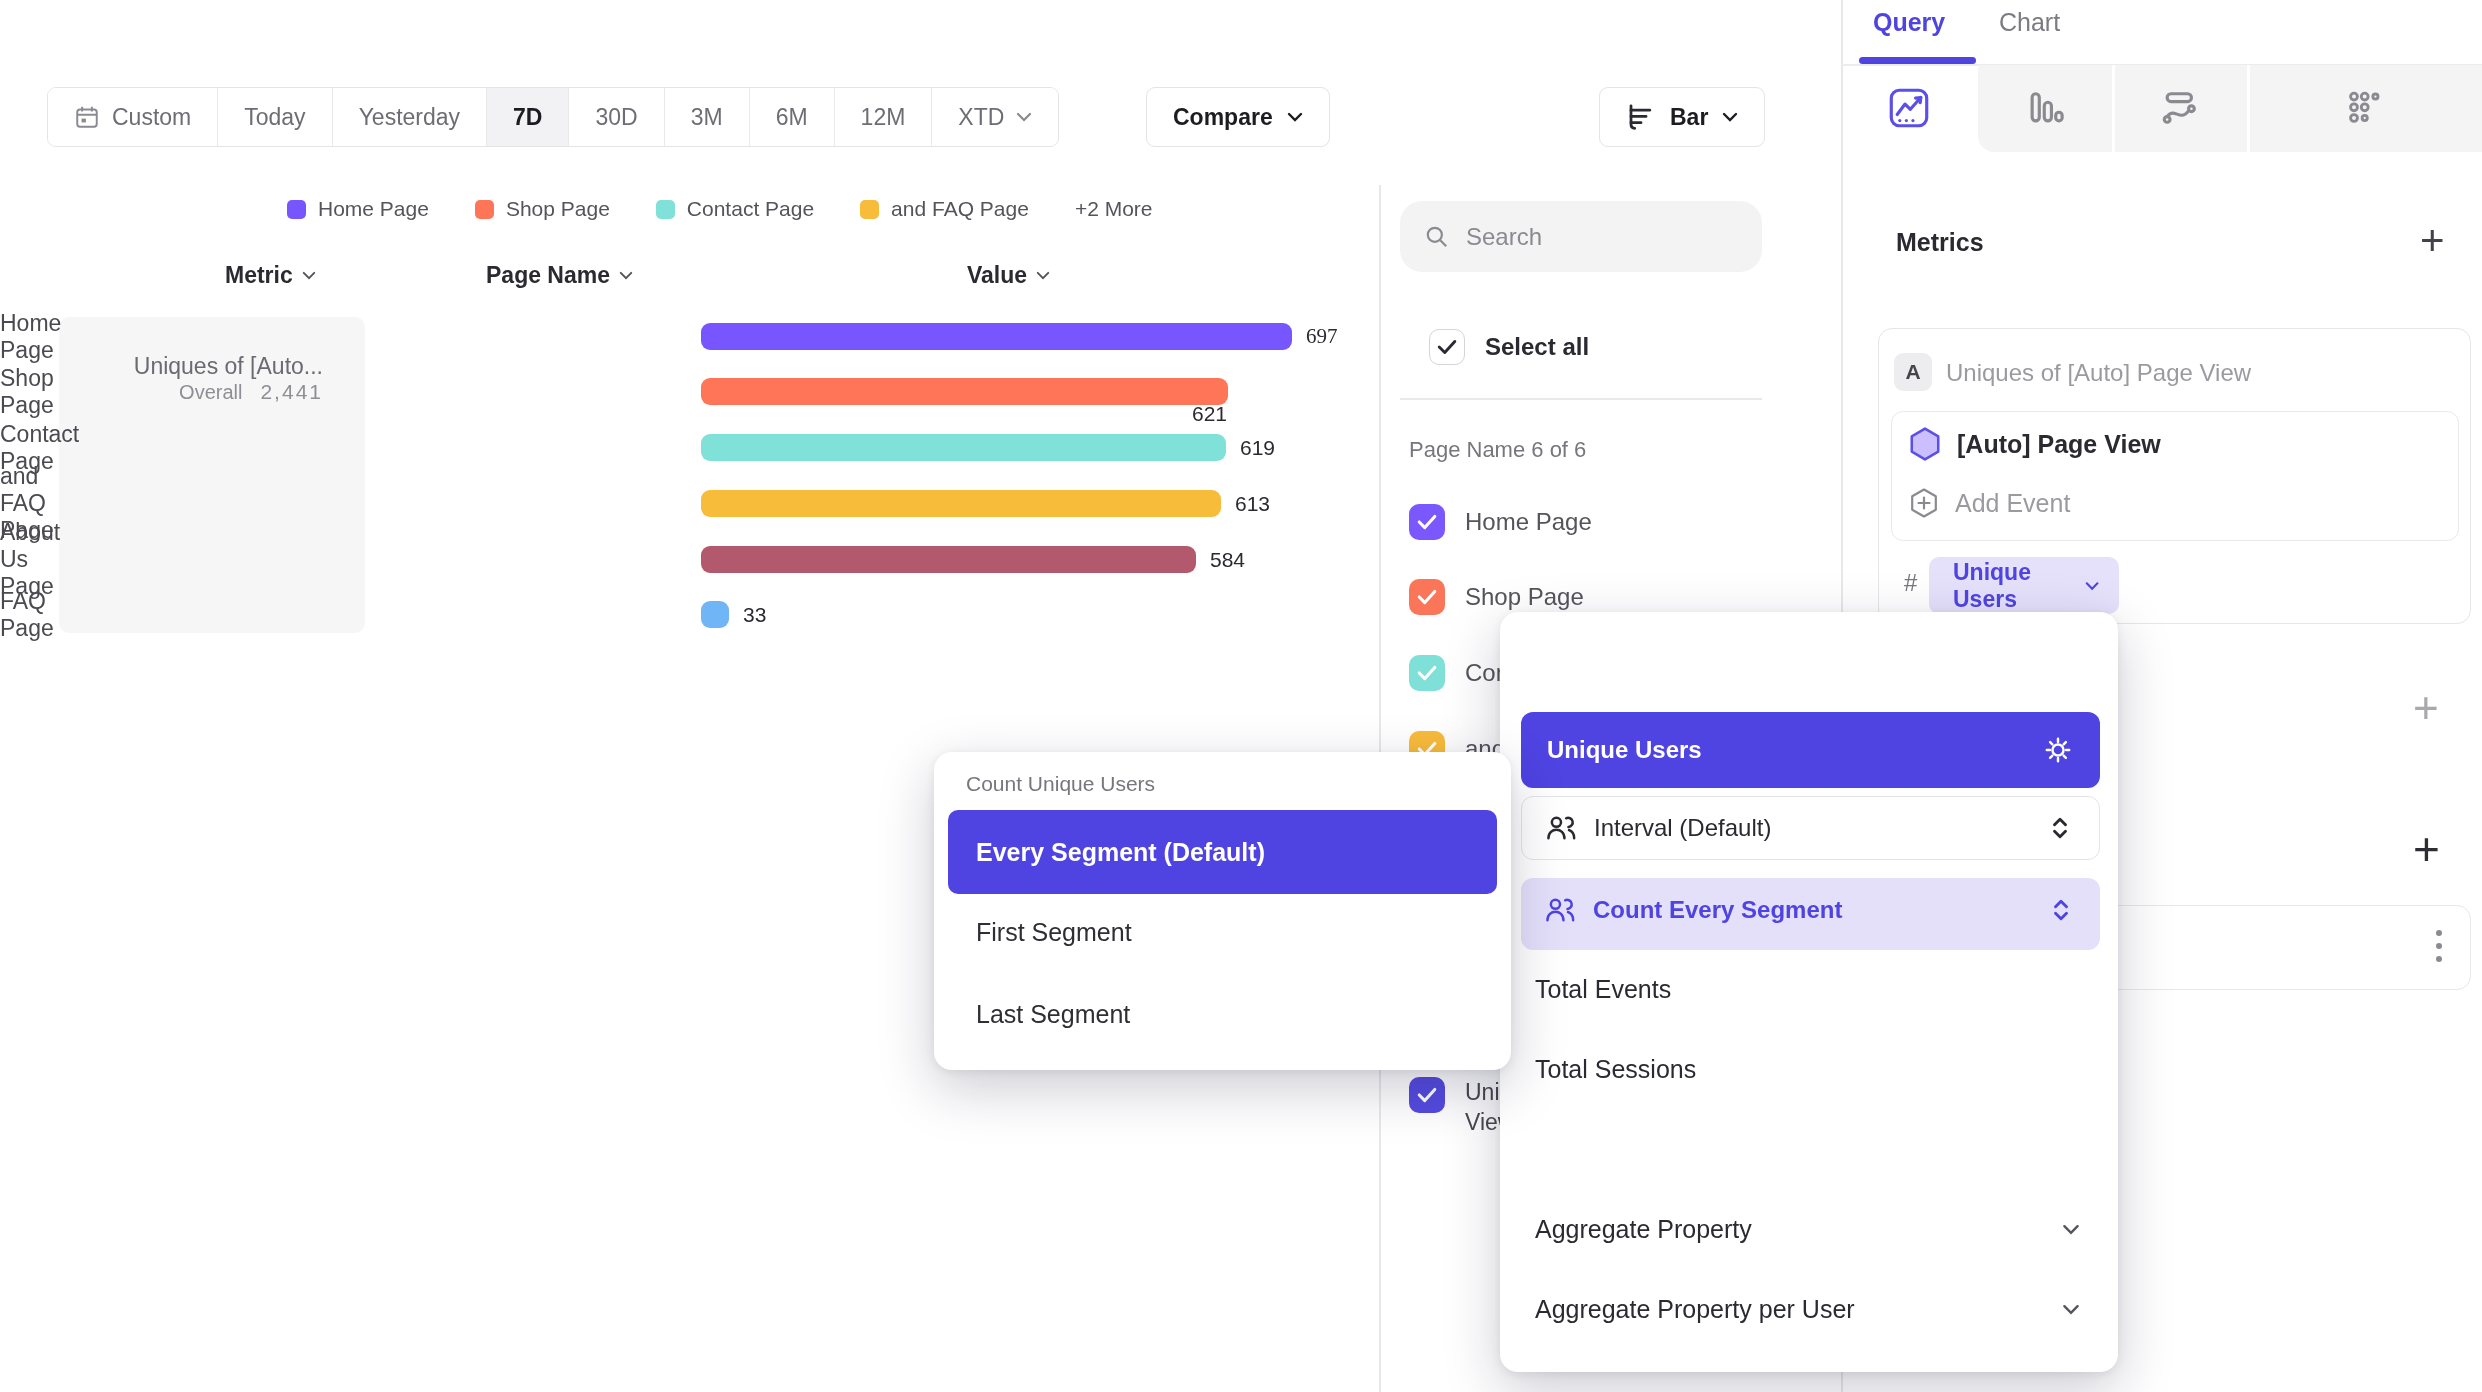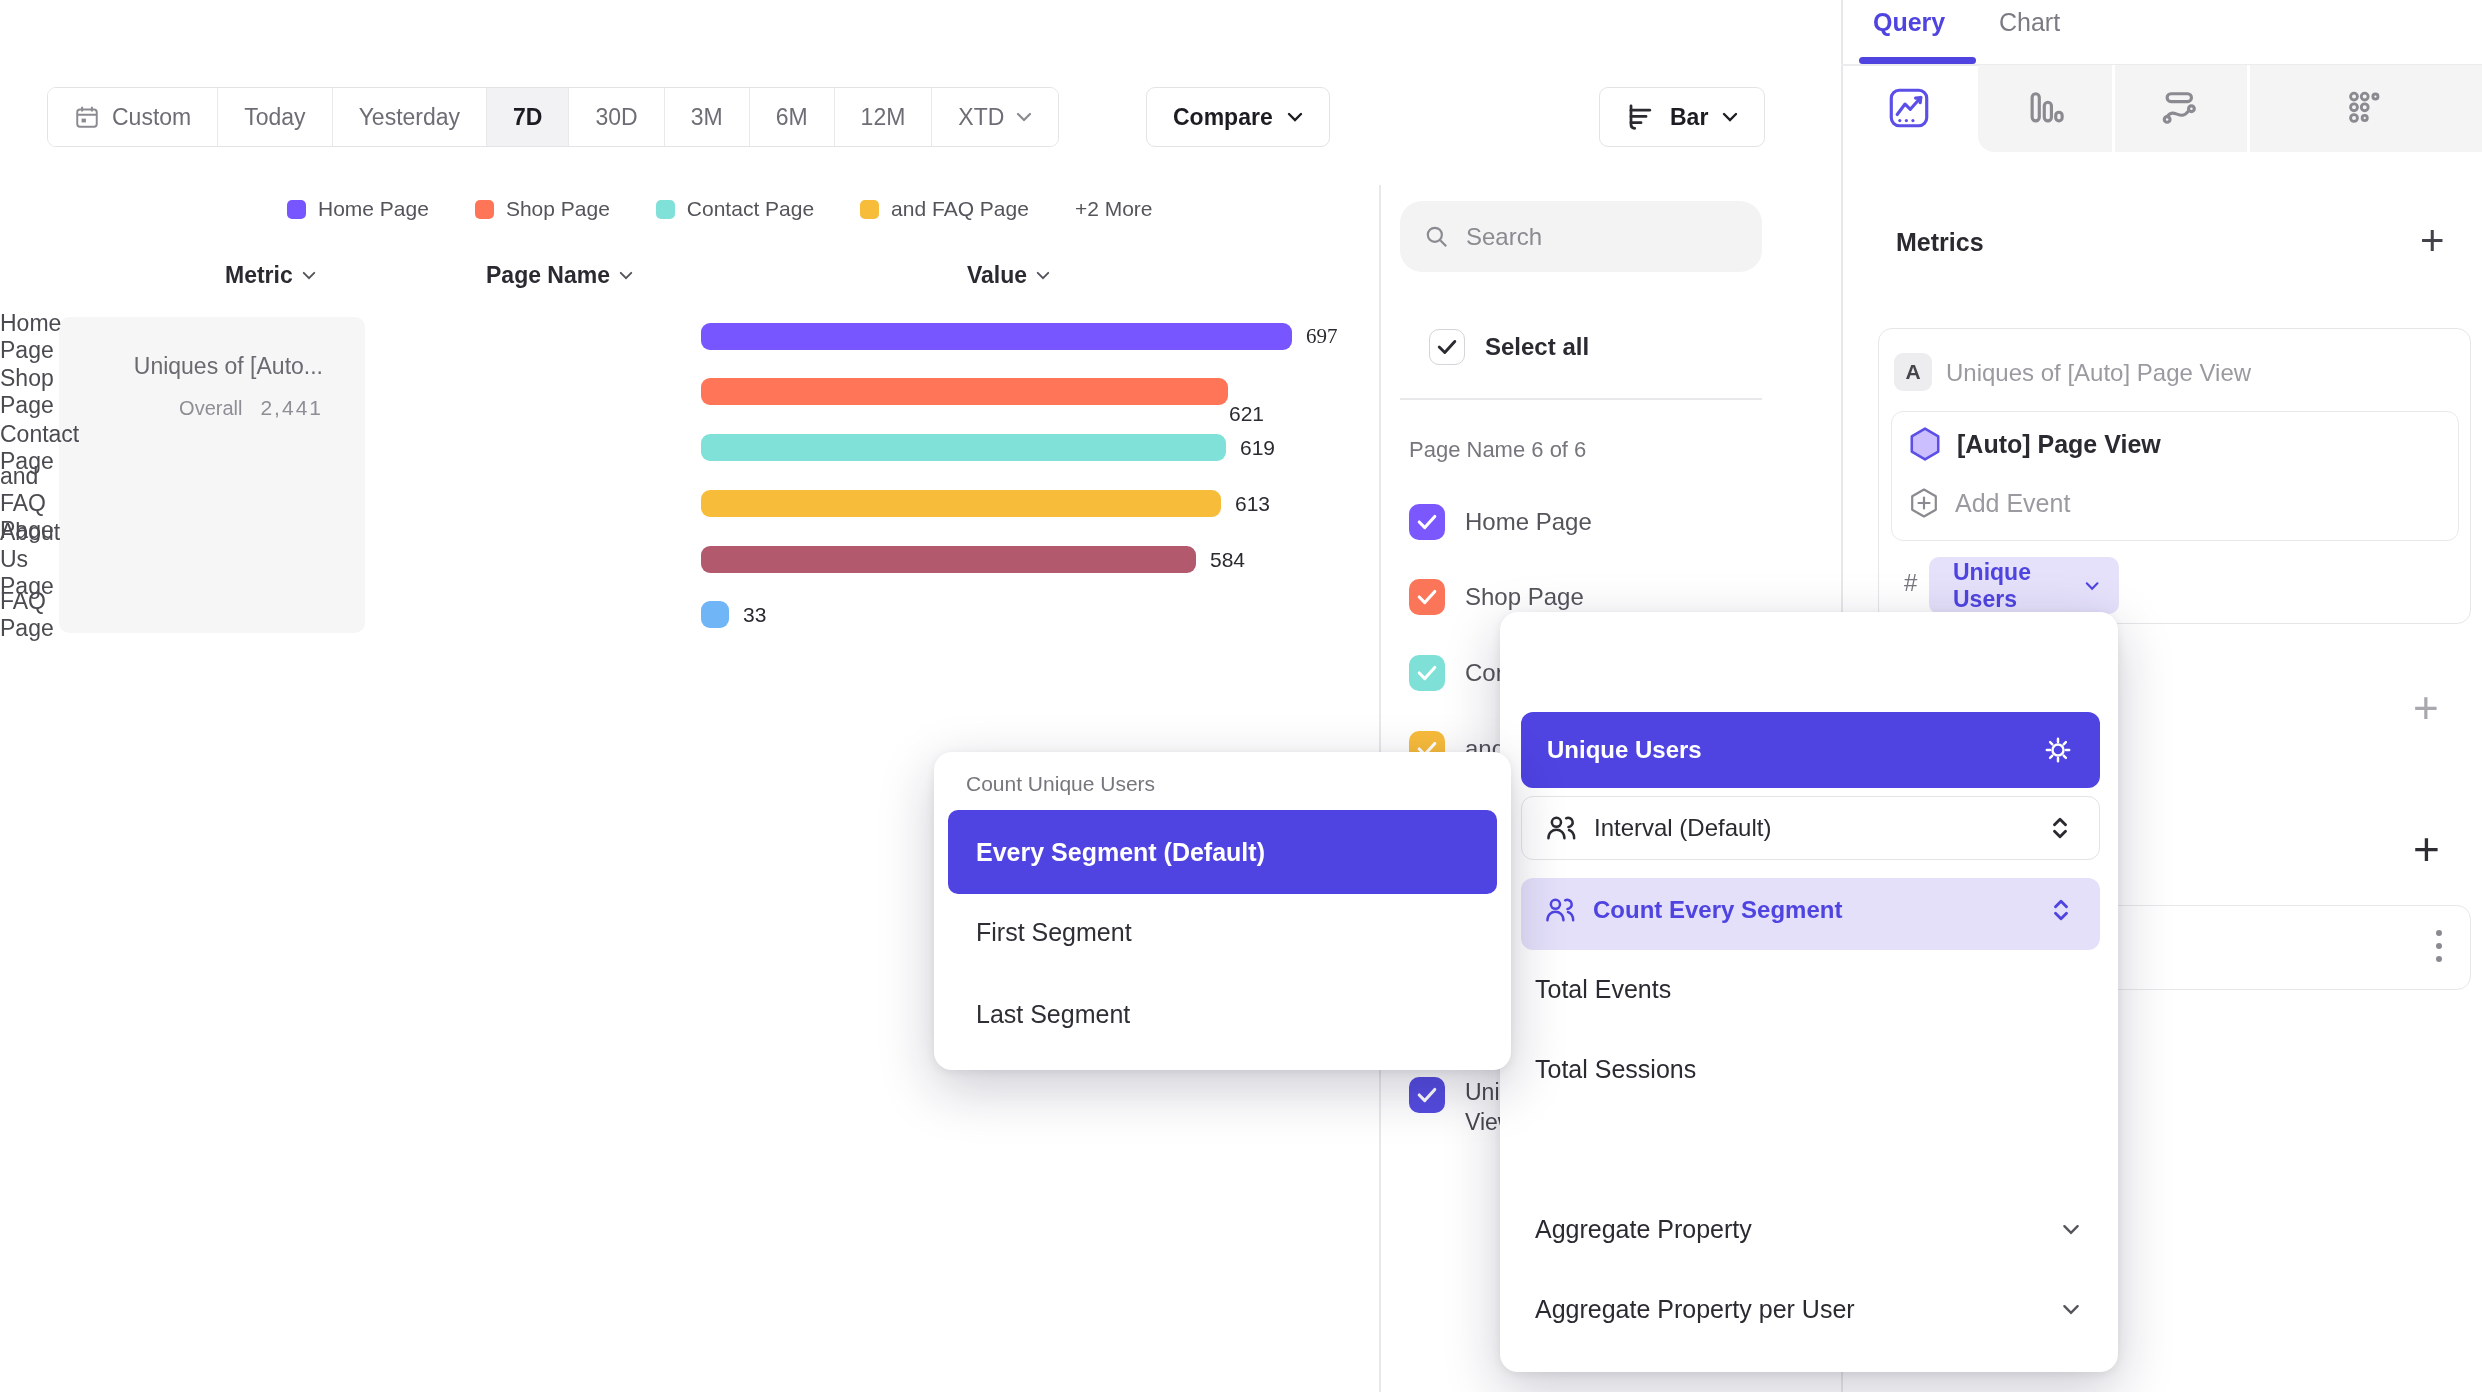--- a/index.html
+++ b/index.html
@@ -22,21 +22,21 @@
   .legend { left:287px; top:197px; display:flex; align-items:center; gap:46px; }
   .legend-item { display:flex; align-items:center; gap:12px; font-size:21px; font-weight:500; color:#55545b; }
   .swatch { width:19px; height:19px; border-radius:5px; }
   .legend-more { font-size:21px; font-weight:500; color:#55545b; }
 
   
   .col-head { top:262px; display:flex; align-items:center; gap:9px; font-size:23px; font-weight:700; color:#2b2a31; }
   .metric-card { left:59px; top:317px; width:306px; height:316px; background:#f6f6f7; border-radius:10px;
     display:flex; flex-direction:column; align-items:flex-end; padding:36px 42px 0 0; }
   .metric-card .m-title { font-size:23px; color:#6b6a71; }
-  .metric-card .m-overall { margin-top:16px; display:flex; gap:18px; align-items:baseline; }
+  .metric-card .m-overall { display:flex; gap:18px; align-items:baseline; }
   .metric-card .m-overall .lbl { font-size:20px; color:#8f8e95; }
   .metric-card .m-overall .val { font-size:21px; color:#8f8e95; letter-spacing:2px; }
   .bar-row { position:absolute; left:0; height:27px; display:flex; align-items:center; }
   .bar-row .b-label { position:absolute; right:1815px; left:0; text-align:right; font-size:23px; color:#4a4a50; }
   .bar-row .b-bar { position:absolute; left:701px; height:27px; border-radius:9px; }
   .bar-row .b-val { position:absolute; font-size:21px; color:#2b2a31; }
 
   .vline { width:1.5px; background:#e8e8ea; }
 
   
@@ -221,21 +221,21 @@
   </div>
 
   <div class="bar-row" style="top:323px;">
     <span class="b-label">Home Page</span>
     <div class="b-bar" style="width: 591px; background: rgb(120, 86, 255);"></div>
     <span class="b-val" style="left: 1306px; font-family: Liberation Serif, serif;">697</span>
   </div>
   <div class="bar-row" style="top:378px;">
     <span class="b-label">Shop Page</span>
     <div class="b-bar" style="width: 527px; background: rgb(255, 117, 87);"></div>
-    <span class="b-val" style="left: 1229px; margin-top: 45px;">621</span>
+    <span class="b-val" style="left: 1192px; margin-top: 45px;">621</span>
   </div>
   <div class="bar-row" style="top:434px;">
     <span class="b-label">Contact Page</span>
     <div class="b-bar" style="width: 525px; background: rgb(128, 225, 217);"></div>
     <span class="b-val" style="left: 1240px;">619</span>
   </div>
   <div class="bar-row" style="top:490px;">
     <span class="b-label">and FAQ Page</span>
     <div class="b-bar" style="width: 520px; background: rgb(248, 188, 59);"></div>
     <span class="b-val" style="left: 1235px;">613</span>

